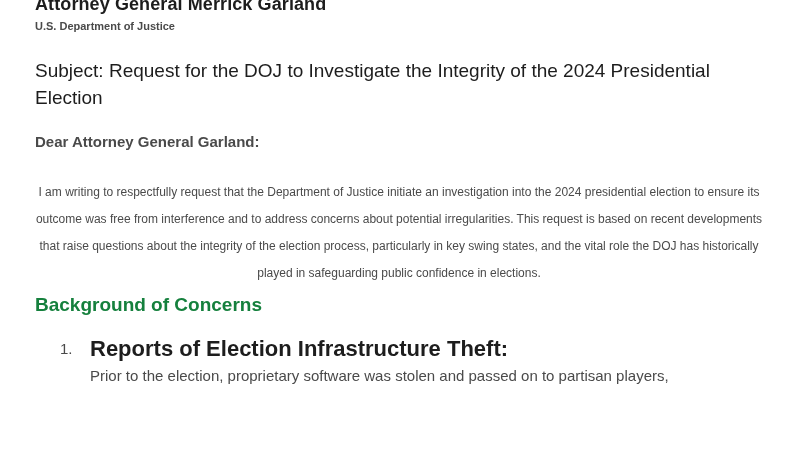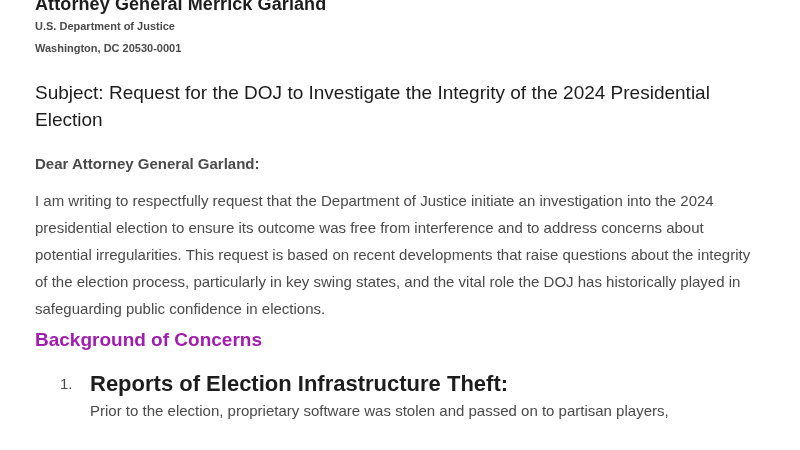--- a/index.html
+++ b/index.html
@@ -45,34 +45,35 @@
   
   .salutation {
     margin-top: 17px;
     font-size: 15px;
     font-weight: 700;
     line-height: 27px;
     color: #4a4a4a;
   }
   
   .paragraph {
-    margin-top: 10px;
-    font-size: 15px;
+    margin-top: 24px;
+    font-size: 12px;
     font-weight: 400;
     line-height: 27px;
     color: #4a4a4a;
     width: 728px;
+    text-align: center;
   }
   
   .section-heading {
     margin-top: 4px;
     font-size: 19px;
     font-weight: 700;
     line-height: 27px;
-    color: #a21caf;
+    color: #15803d;
   }
   
   .list-item {
     position: relative;
     margin-top: 17px;
     padding-left: 55px;
   }
   .list-number {
     position: absolute;
     left: 25px;
@@ -96,21 +97,20 @@
   }
 </style>
 </head>
 <body>
 
 <div class="doc">
 
   <div class="address-block">
     <div class="recipient-name">Attorney General Merrick Garland</div>
     <div class="address-line">U.S. Department of Justice</div>
-    <div class="address-line">Washington, DC 20530-0001</div>
   </div>
 
   <div class="subject-line">Subject: Request for the DOJ to Investigate the Integrity of the 2024 Presidential Election</div>
 
   <div class="salutation">Dear Attorney General Garland:</div>
 
   <div class="paragraph">I am writing to respectfully request that the Department of Justice initiate an investigation into the 2024 presidential election to ensure its outcome was free from interference and to address concerns about potential irregularities. This request is based on recent developments that raise questions about the integrity of the election process, particularly in key swing states, and the vital role the DOJ has historically played in safeguarding public confidence in elections.</div>
 
   <div class="section-heading">Background of Concerns</div>
 

